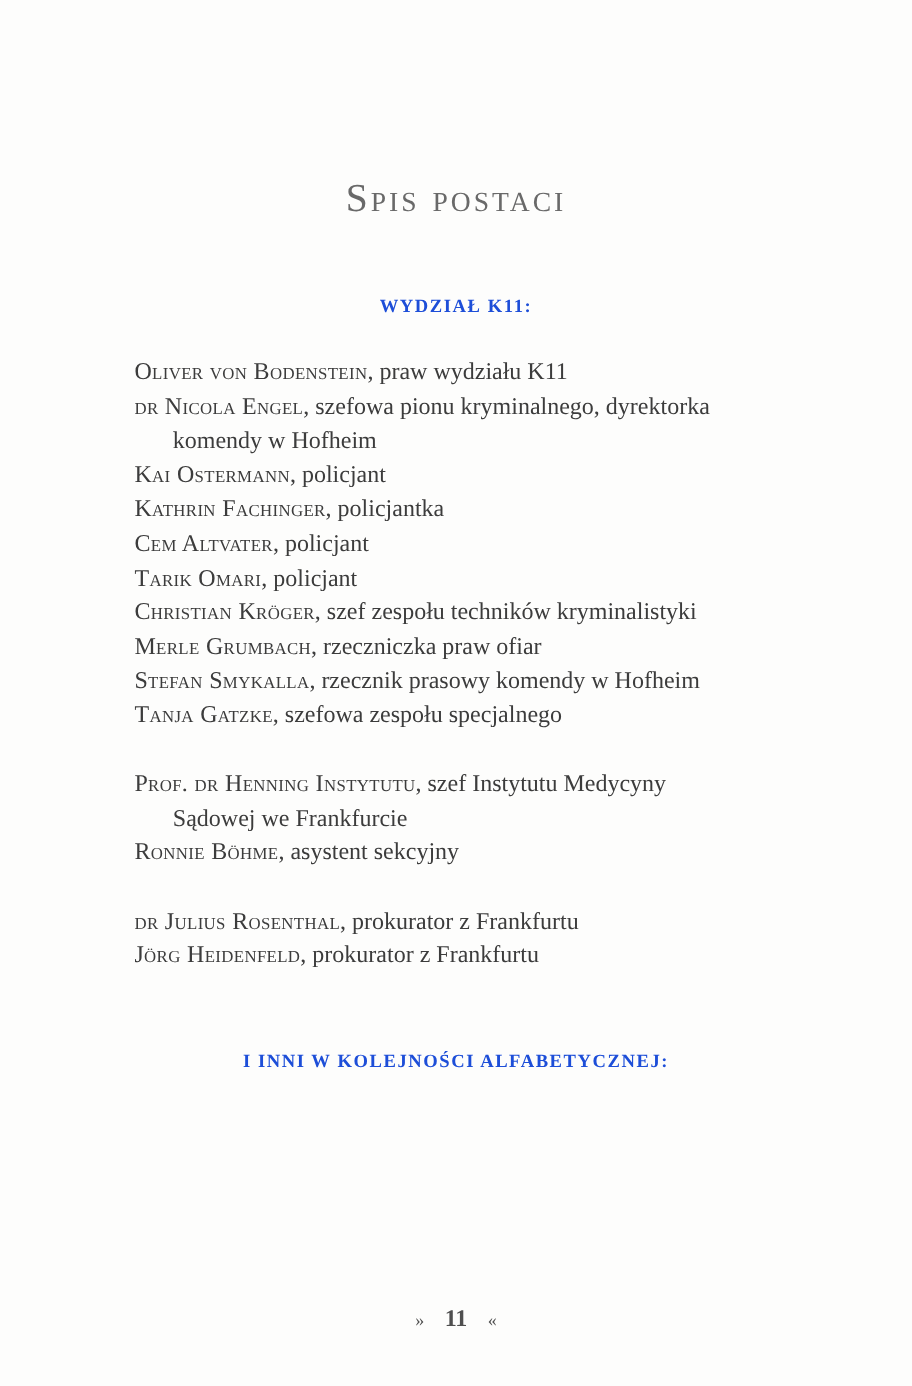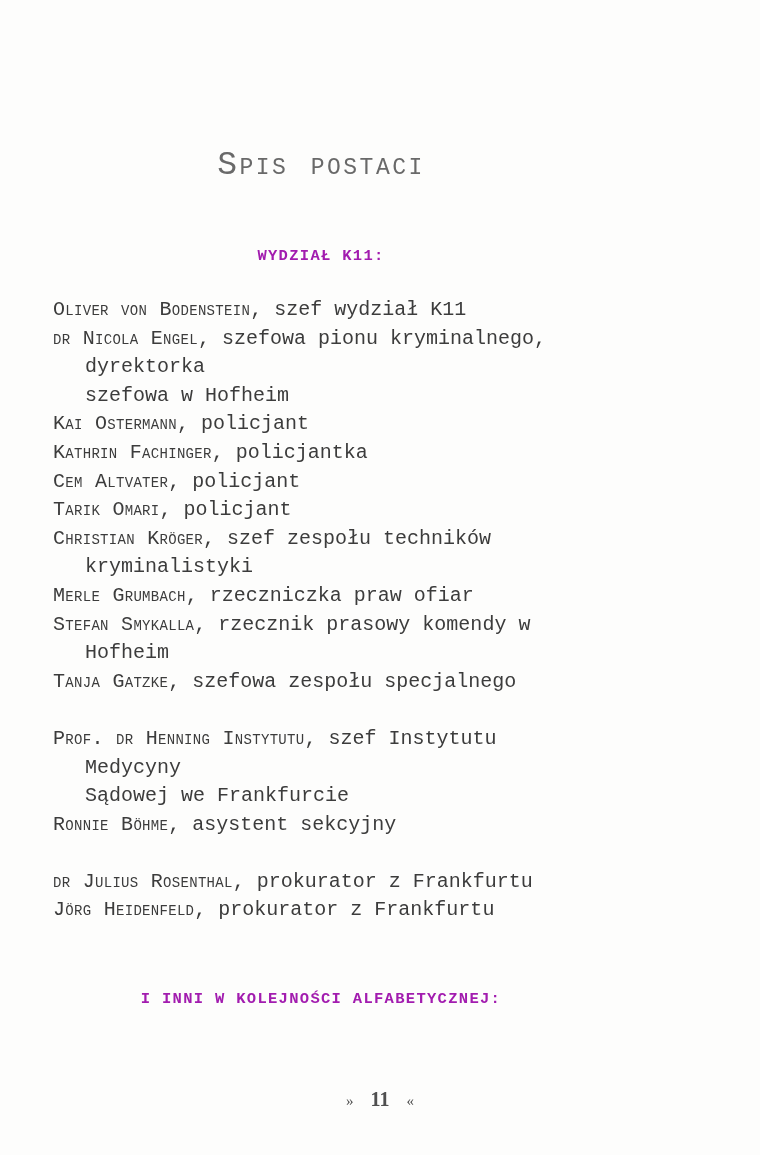--- a/index.html
+++ b/index.html
@@ -11,41 +11,40 @@
     position: relative;
     width: 760px;
     height: 1155px;
     margin: 0 auto;
     background: #fdfdfc;
     font-family: "Liberation Serif", "DejaVu Serif", serif;
     color: #3c3c3c;
     overflow: hidden;
   }
   .content {
-    margin: 0 53px;
+    margin: 0 112px;
     width: 536px;
-    font-family: Liberation Mono, monospace;
   }
   .book-title {
     margin-top: 146px;
     text-align: center;
     font-size: 33px;
     line-height: 40px;
     font-variant: small-caps;
     letter-spacing: 2.5px;
     color: #696969;
     font-weight: 400;
   }
   .section-heading {
     text-align: center;
     font-size: 15.5px;
     line-height: 20px;
     font-weight: 700;
     letter-spacing: 1.3px;
-    color: #a21caf;
+    color: #1d4ed8;
   }
   .heading-1 { margin-top: 60px; }
   .heading-2 { margin-top: 64px; text-align: center; }
   .entry-list {
     margin-top: 30px;
     font-size: 20px;
     line-height: 28.6px;
   }
   .group + .group { margin-top: 28.6px; }
   .entry {
@@ -80,22 +79,22 @@
 
 <div class="page">
   <div class="content">
 
     <div class="book-title">Spis postaci</div>
 
     <div class="section-heading heading-1">WYDZIAŁ K11:</div>
 
     <div class="entry-list">
       <div class="group">
-        <p class="entry"><span class="name">Oliver von Bodenstein</span><span class="desc">, szef wydział K11</span></p>
-        <p class="entry"><span class="name">dr Nicola Engel</span><span class="desc">, szefowa pionu kryminalnego, dyrektorka</span><span class="cont">szefowa w Hofheim</span></p>
+        <p class="entry"><span class="name">Oliver von Bodenstein</span><span class="desc">, praw wydziału K11</span></p>
+        <p class="entry"><span class="name">dr Nicola Engel</span><span class="desc">, szefowa pionu kryminalnego, dyrektorka</span><span class="cont">komendy w Hofheim</span></p>
         <p class="entry"><span class="name">Kai Ostermann</span><span class="desc">, policjant</span></p>
         <p class="entry"><span class="name">Kathrin Fachinger</span><span class="desc">, policjantka</span></p>
         <p class="entry"><span class="name">Cem Altvater</span><span class="desc">, policjant</span></p>
         <p class="entry"><span class="name">Tarik Omari</span><span class="desc">, policjant</span></p>
         <p class="entry"><span class="name">Christian Kröger</span><span class="desc">, szef zespołu techników kryminalistyki</span></p>
         <p class="entry"><span class="name">Merle Grumbach</span><span class="desc">, rzeczniczka praw ofiar</span></p>
         <p class="entry"><span class="name">Stefan Smykalla</span><span class="desc">, rzecznik prasowy komendy w Hofheim</span></p>
         <p class="entry"><span class="name">Tanja Gatzke</span><span class="desc">, szefowa zespołu specjalnego</span></p>
       </div>
 

